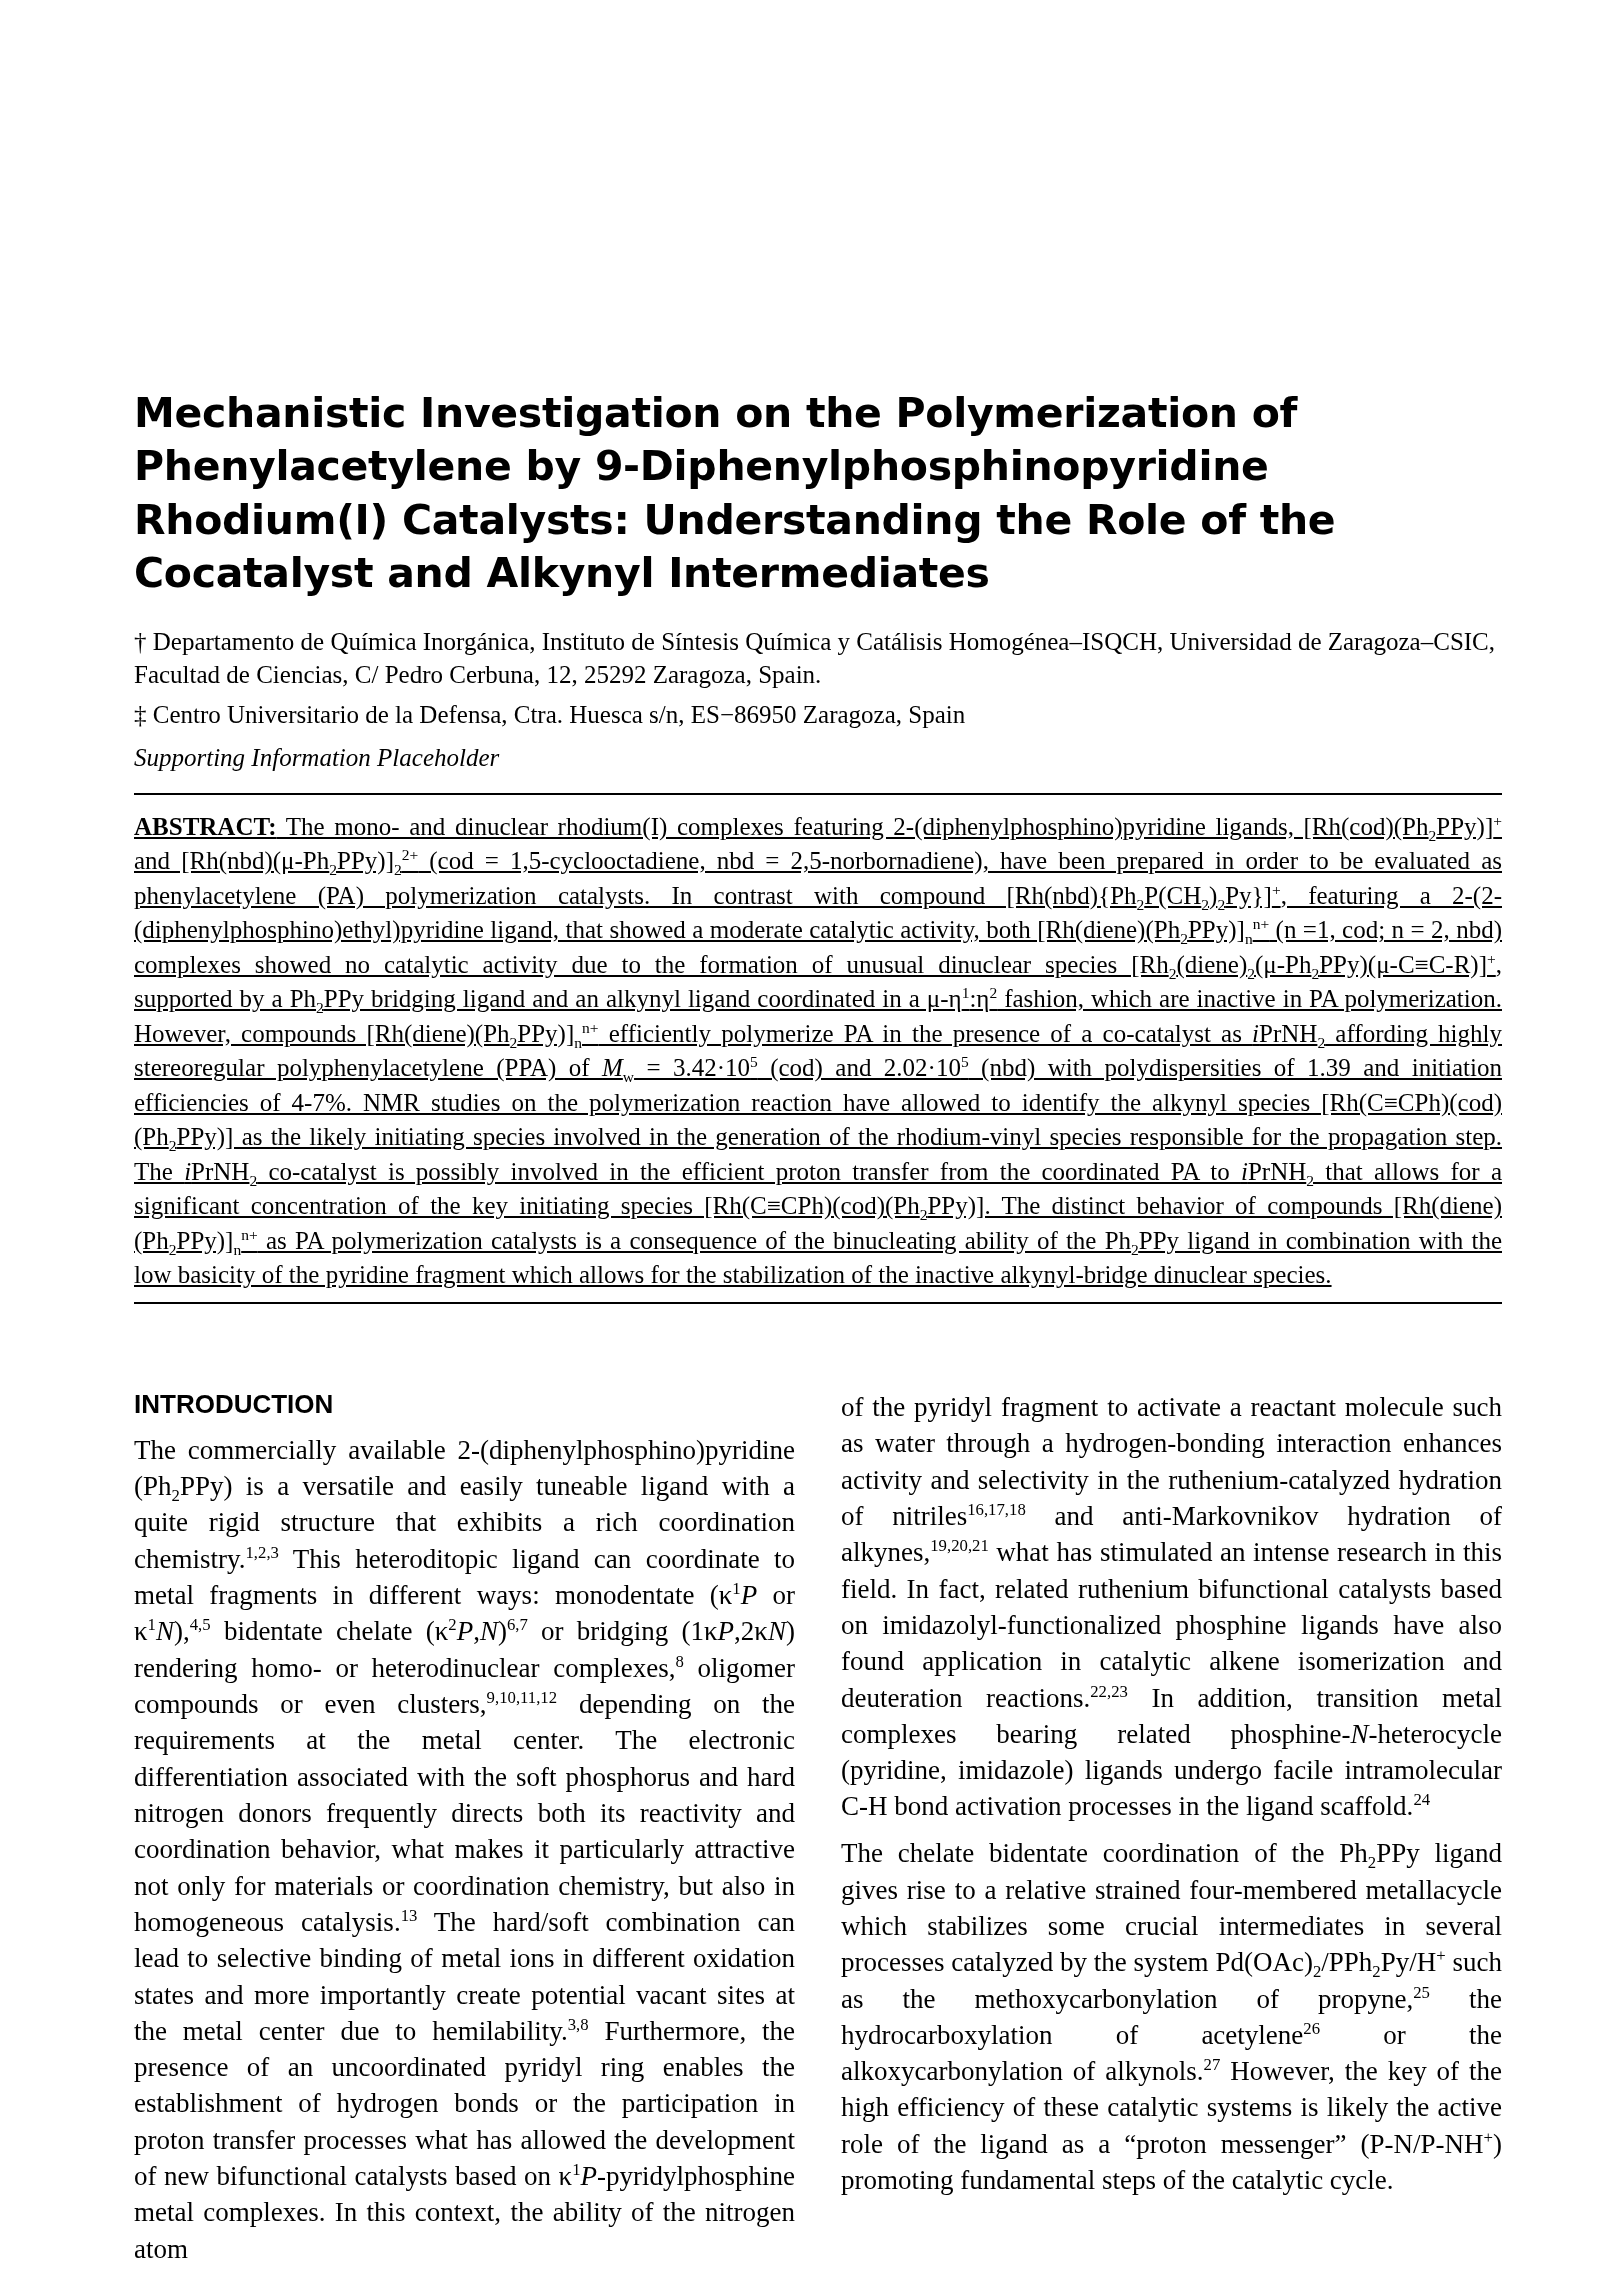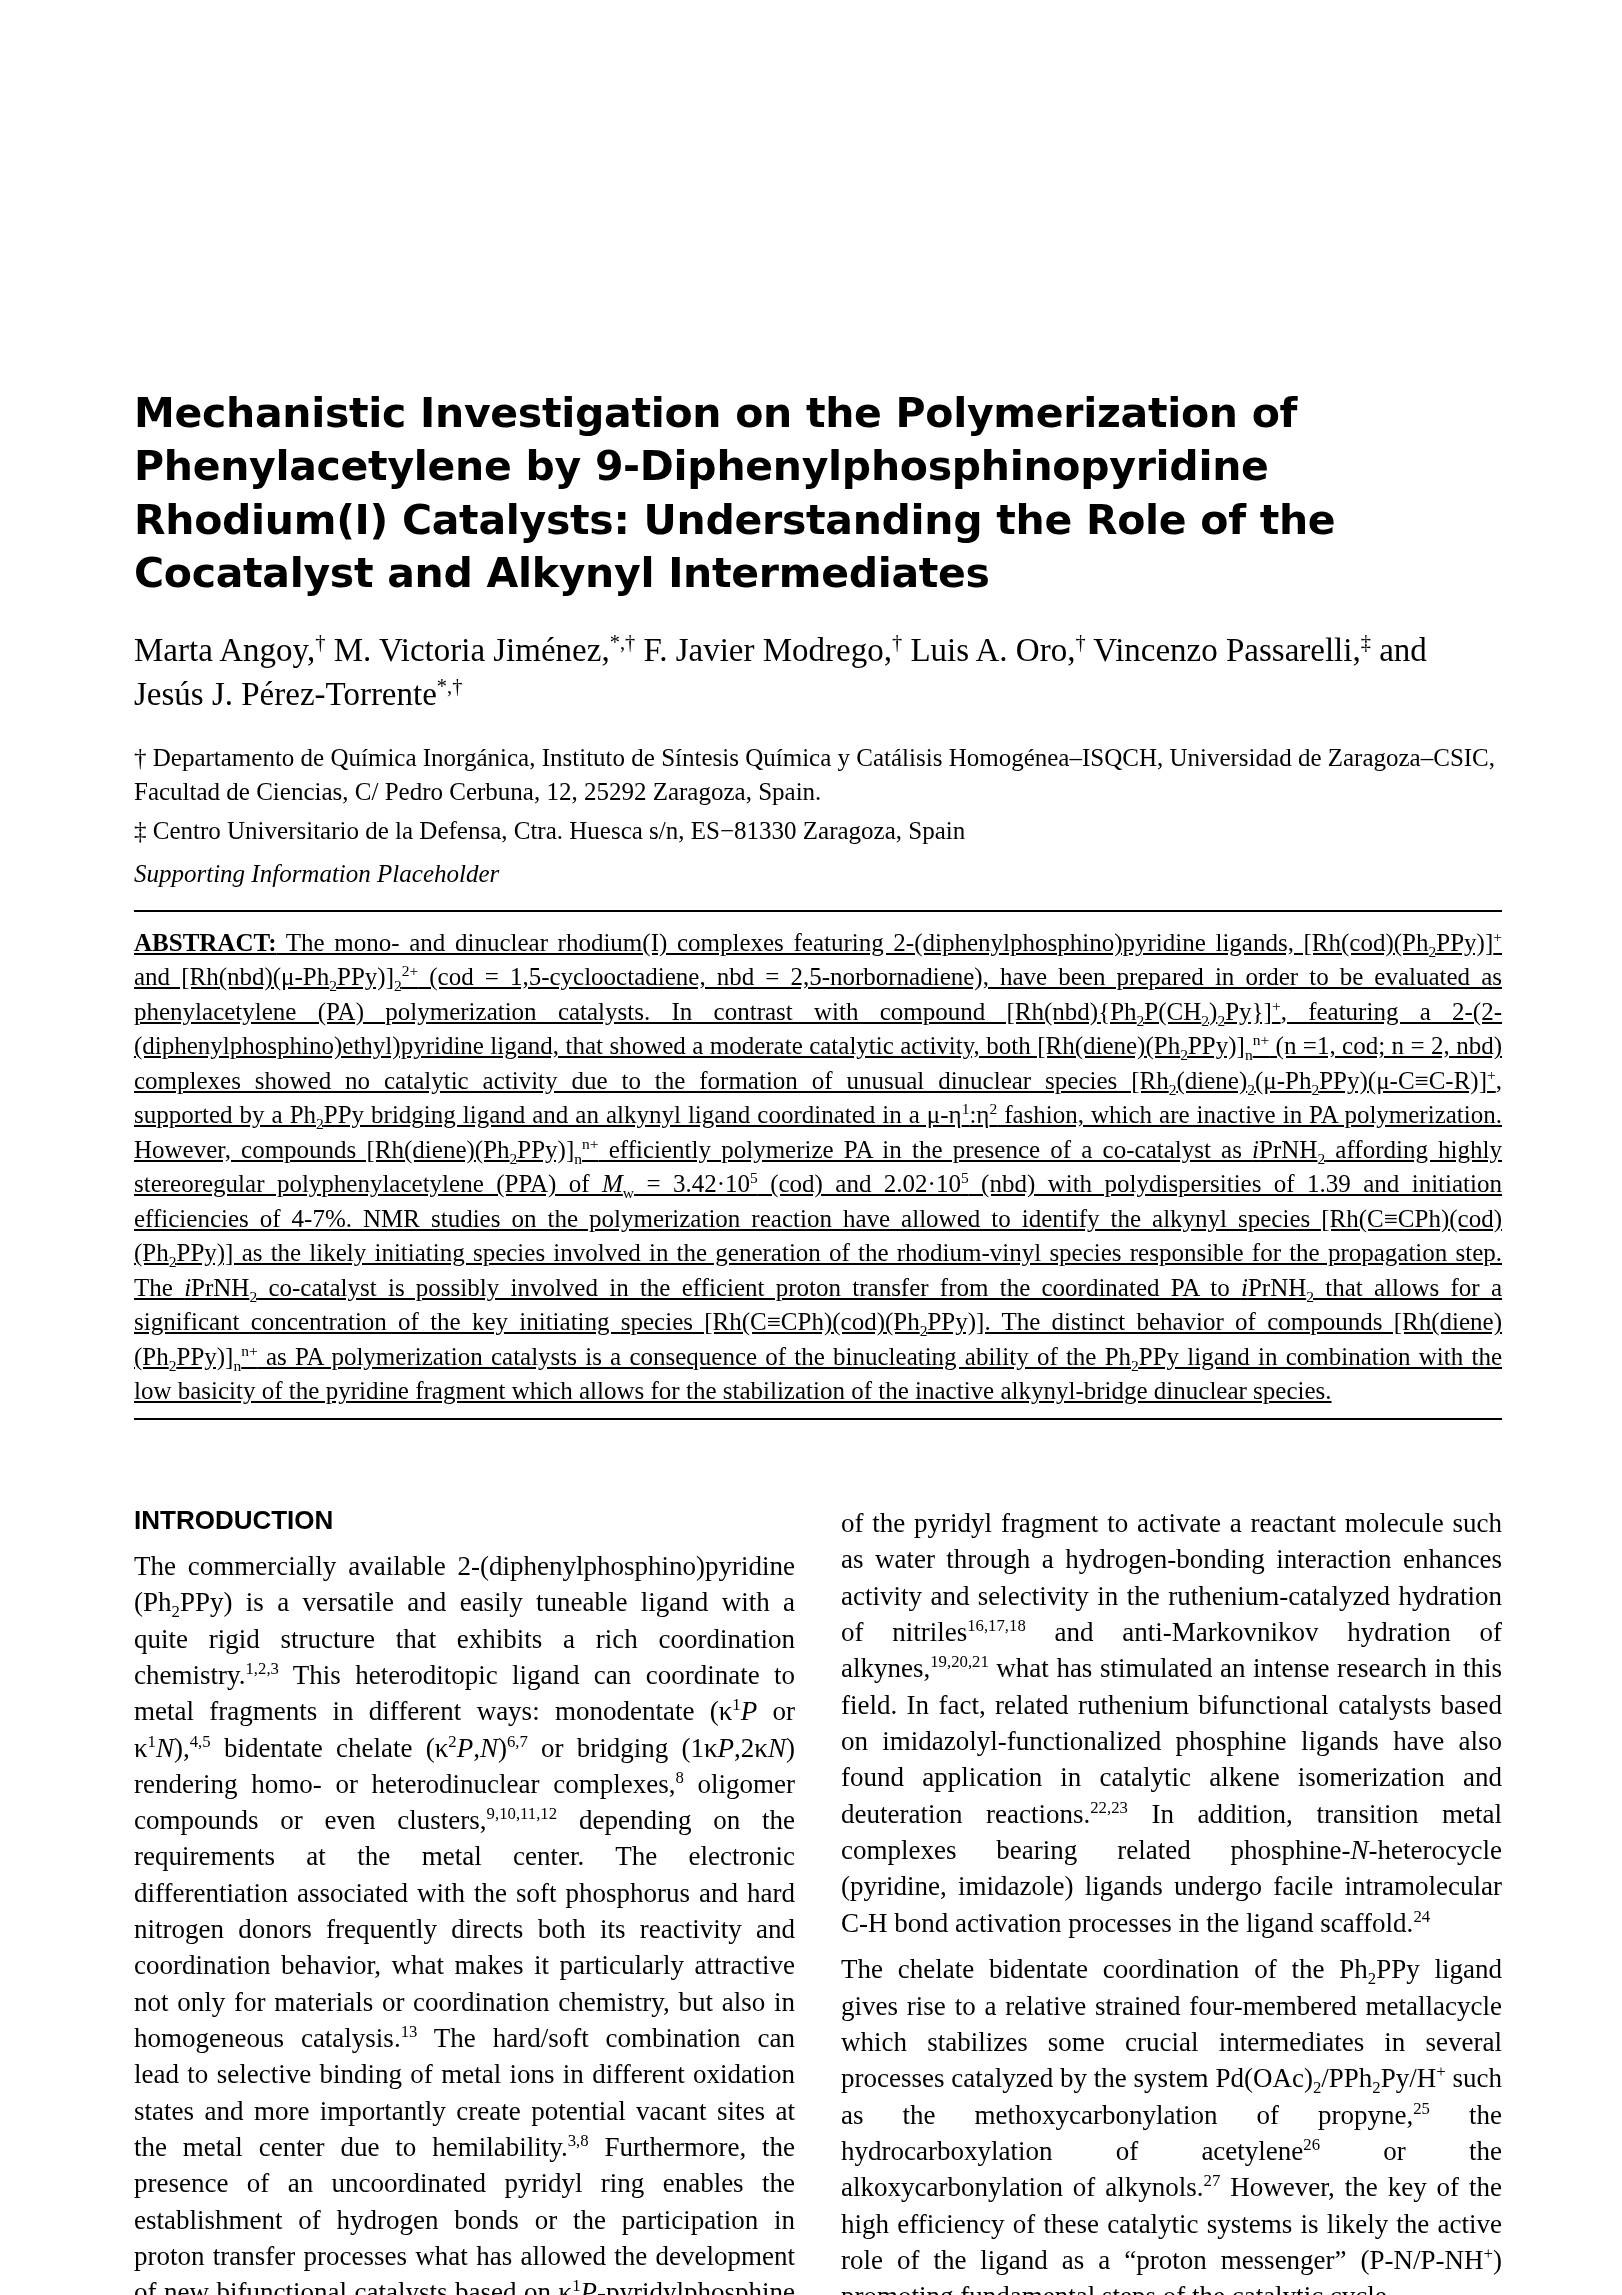--- a/index.html
+++ b/index.html
@@ -112,27 +112,24 @@
   .col p.tight { margin-bottom: 0; }
   i, .it { font-style: italic; }
 </style>
 </head>
 <body>
 
 <div class="page">
 
   <h1 class="title">Mechanistic Investigation on the Polymerization of Phenylacetylene by 9-Diphenylphosphinopyridine Rhodium(I) Catalysts: Understanding the Role of the Cocatalyst and Alkynyl Intermediates</h1>
 
-  <div class="authors">
-    Marta Angoy,<sup>†</sup> M. Victoria Jiménez,<sup>*,†</sup> F. Javier Modrego,<sup>†</sup> Luis A. Oro,<sup>†</sup> Vincenzo Passarelli,<sup>‡</sup> and Jesús J. Pérez-Torrente<sup>*,†</sup>
-  </div>
 
   <div class="affil">
     <p>† Departamento de Química Inorgánica, Instituto de Síntesis Química y Catálisis Homogénea–ISQCH, Universidad de Zaragoza–CSIC, Facultad de Ciencias, C/ Pedro Cerbuna, 12, 25292 Zaragoza, Spain.</p>
-    <p>‡ Centro Universitario de la Defensa, Ctra. Huesca s/n, ES−81330 Zaragoza, Spain</p>
+    <p>‡ Centro Universitario de la Defensa, Ctra. Huesca s/n, ES−86950 Zaragoza, Spain</p>
     <p class="si">Supporting Information Placeholder</p>
   </div>
 
   <div class="rule-top"></div>
 
   <p class="abstract"><span class="lbl">ABSTRACT:</span> The mono- and dinuclear rhodium(I) complexes featuring 2-(diphenylphosphino)pyridine ligands, [Rh(cod)(Ph<sub>2</sub>PPy)]<sup>+</sup> and [Rh(nbd)(μ-Ph<sub>2</sub>PPy)]<sub>2</sub><sup>2+</sup> (cod = 1,5-cyclooctadiene, nbd = 2,5-norbornadiene), have been prepared in order to be evaluated as phenylacetylene (PA) polymerization catalysts. In contrast with compound [Rh(nbd){Ph<sub>2</sub>P(CH<sub>2</sub>)<sub>2</sub>Py}]<sup>+</sup>, featuring a 2-(2-(diphenylphosphino)ethyl)pyridine ligand, that showed a moderate catalytic activity, both [Rh(diene)(Ph<sub>2</sub>PPy)]<sub>n</sub><sup>n+</sup> (n =1, cod; n = 2, nbd) complexes showed no catalytic activity due to the formation of unusual dinuclear species [Rh<sub>2</sub>(diene)<sub>2</sub>(μ-Ph<sub>2</sub>PPy)(μ-C≡C-R)]<sup>+</sup>, supported by a Ph<sub>2</sub>PPy bridging ligand and an alkynyl ligand coordinated in a μ-η<sup>1</sup>:η<sup>2</sup> fashion, which are inactive in PA polymerization. However, compounds [Rh(diene)(Ph<sub>2</sub>PPy)]<sub>n</sub><sup>n+</sup> efficiently polymerize PA in the presence of a co-catalyst as <i>i</i>PrNH<sub>2</sub> affording highly stereoregular polyphenylacetylene (PPA) of <i>M</i><sub>w</sub> = 3.42·10<sup>5</sup> (cod) and 2.02·10<sup>5</sup> (nbd) with polydispersities of 1.39 and initiation efficiencies of 4-7%. NMR studies on the polymerization reaction have allowed to identify the alkynyl species [Rh(C≡CPh)(cod)(Ph<sub>2</sub>PPy)] as the likely initiating species involved in the generation of the rhodium-vinyl species responsible for the propagation step. The <i>i</i>PrNH<sub>2</sub> co-catalyst is possibly involved in the efficient proton transfer from the coordinated PA to <i>i</i>PrNH<sub>2</sub> that allows for a significant concentration of the key initiating species [Rh(C≡CPh)(cod)(Ph<sub>2</sub>PPy)]. The distinct behavior of compounds [Rh(diene)(Ph<sub>2</sub>PPy)]<sub>n</sub><sup>n+</sup> as PA polymerization catalysts is a consequence of the binucleating ability of the Ph<sub>2</sub>PPy ligand in combination with the low basicity of the pyridine fragment which allows for the stabilization of the inactive alkynyl-bridge dinuclear species.</p>
 
   <div class="rule-bottom"></div>
 
   <div class="body-cols">

